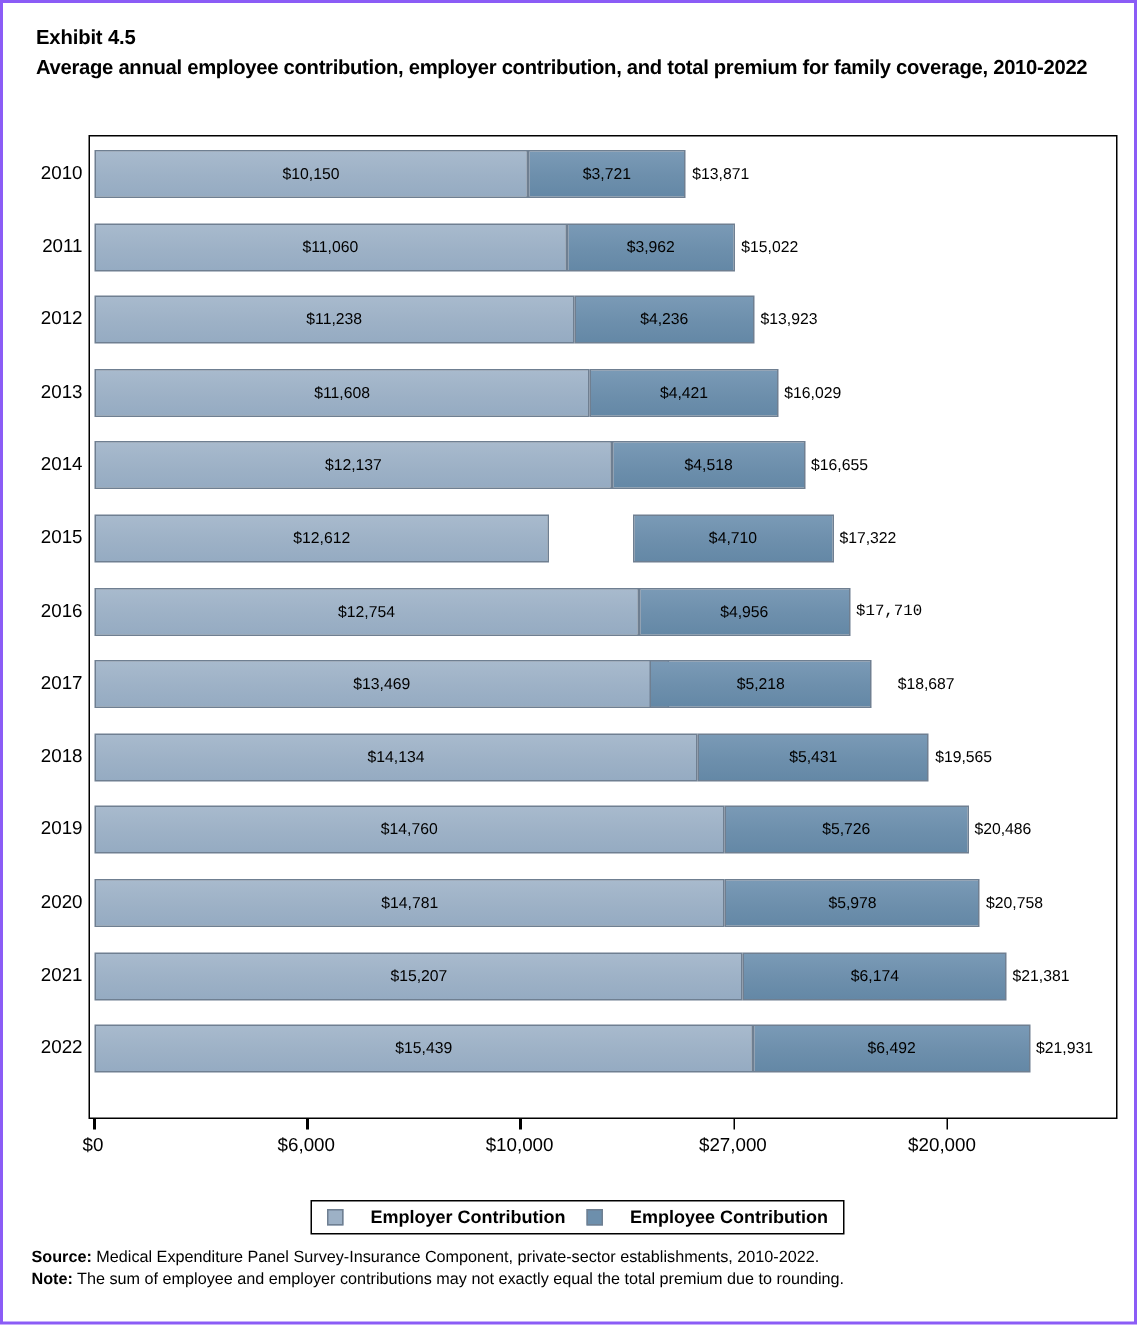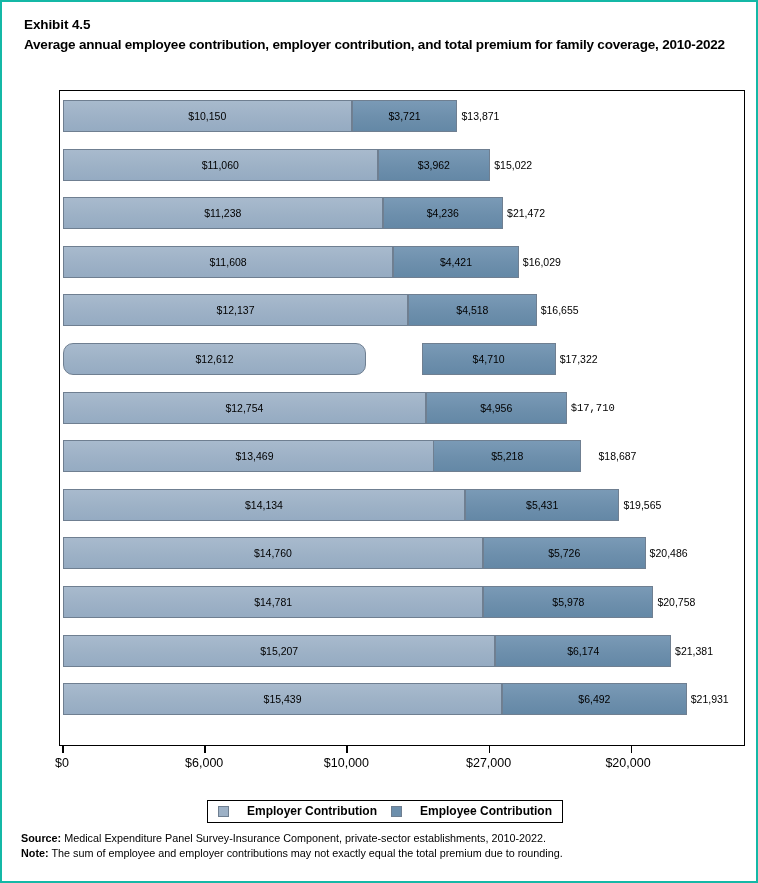--- a/index.html
+++ b/index.html
@@ -9,21 +9,21 @@
     height: 883px;
     background: #ffffff;
     font-family: "Liberation Sans", sans-serif;
     color: #000000;
     overflow: hidden;
   }
   #frame {
     position: relative;
     width: 758px;
     height: 883px;
-    border: 2px solid #14b8a6;
+    border: 2px solid #8b5cf6;
     background: #ffffff;
   }
 
   
   #title-block {
     position: absolute;
     left: 22px;
     top: 14px;
     width: 714px;
   }
@@ -196,20 +196,35 @@
 </head>
 <body>
 
 <div id="frame">
 
   <div id="title-block">
     <div id="exhibit-number">Exhibit 4.5</div>
     <div id="chart-title">Average annual employee contribution, employer contribution, and total premium for family coverage, 2010-2022</div>
   </div>
 
+  <div id="y-axis-labels">
+      <div class="year-label" style="top: 25px;">2010</div>
+      <div class="year-label" style="top: 73.6px;">2011</div>
+      <div class="year-label" style="top: 122.2px;">2012</div>
+      <div class="year-label" style="top: 170.8px;">2013</div>
+      <div class="year-label" style="top: 219.4px;">2014</div>
+      <div class="year-label" style="top: 268px;">2015</div>
+      <div class="year-label" style="top: 316.6px;">2016</div>
+      <div class="year-label" style="top: 365.2px;">2017</div>
+      <div class="year-label" style="top: 413.8px;">2018</div>
+      <div class="year-label" style="top: 462.4px;">2019</div>
+      <div class="year-label" style="top: 511px;">2020</div>
+      <div class="year-label" style="top: 559.6px;">2021</div>
+      <div class="year-label" style="top: 608.2px;">2022</div>
+    </div>
 
   <div id="plot-frame">
     <div id="plot-inner">
         <div class="bar-row" style="top: 9px; left: 3px;">
           <div class="seg seg-employer" style="width: 288.664px;">
             <span class="seg-label">$10,150</span>
           </div>
           <div class="seg seg-employee" style="left: 288.664px; width: 105.824px;">
             <span class="seg-label">$3,721</span>
           </div>
@@ -224,42 +239,42 @@
           </div>
           <span class="total-label" style="left: 431.223px;">$15,022</span>
         </div>
         <div class="bar-row" style="top: 106.2px; left: 3px;">
           <div class="seg seg-employer" style="width: 319.606px;">
             <span class="seg-label">$11,238</span>
           </div>
           <div class="seg seg-employee" style="left: 319.606px; width: 120.471px;">
             <span class="seg-label">$4,236</span>
           </div>
-          <span class="total-label" style="left: 444.077px;">$21,472</span>
+          <span class="total-label" style="left: 444.077px;">$13,923</span>
         </div>
         <div class="bar-row" style="top: 154.8px; left: 3px;">
           <div class="seg seg-employer" style="width: 330.129px;">
             <span class="seg-label">$11,608</span>
           </div>
           <div class="seg seg-employee" style="left: 330.129px; width: 125.732px;">
             <span class="seg-label">$4,421</span>
           </div>
           <span class="total-label" style="left: 459.861px;">$16,029</span>
         </div>
         <div class="bar-row" style="top: 203.4px; left: 3px;">
           <div class="seg seg-employer" style="width: 345.174px;">
             <span class="seg-label">$12,137</span>
           </div>
           <div class="seg seg-employee" style="left: 345.174px; width: 128.491px;">
             <span class="seg-label">$4,518</span>
           </div>
           <span class="total-label" style="left: 477.665px;">$16,655</span>
         </div>
         <div class="bar-row" style="top: 252px; left: 3px;">
-          <div class="seg seg-employer" style="width: 303px; border-radius: 10px;">
+          <div class="seg seg-employer" style="width: 303px;">
             <span class="seg-label">$12,612</span>
           </div>
           <div class="seg seg-employee" style="left: 358.683px; width: 133.951px;">
             <span class="seg-label">$4,710</span>
           </div>
           <span class="total-label" style="left: 496.634px;">$17,322</span>
         </div>
         <div class="bar-row" style="top: 300.6px; left: 3px;">
           <div class="seg seg-employer" style="width: 362.721px;">
             <span class="seg-label">$12,754</span>

